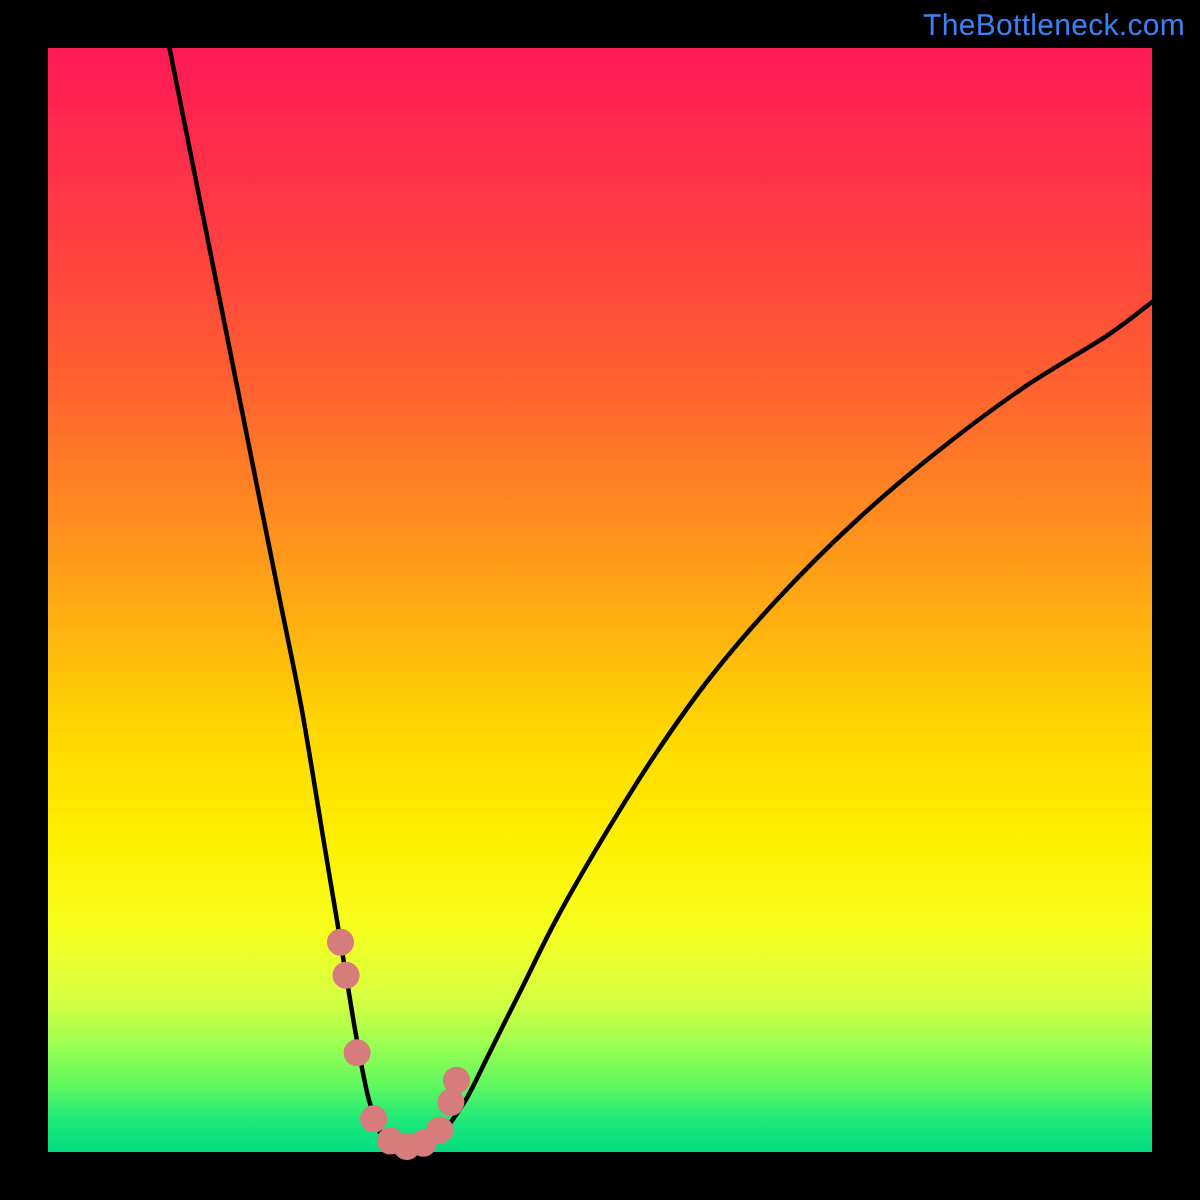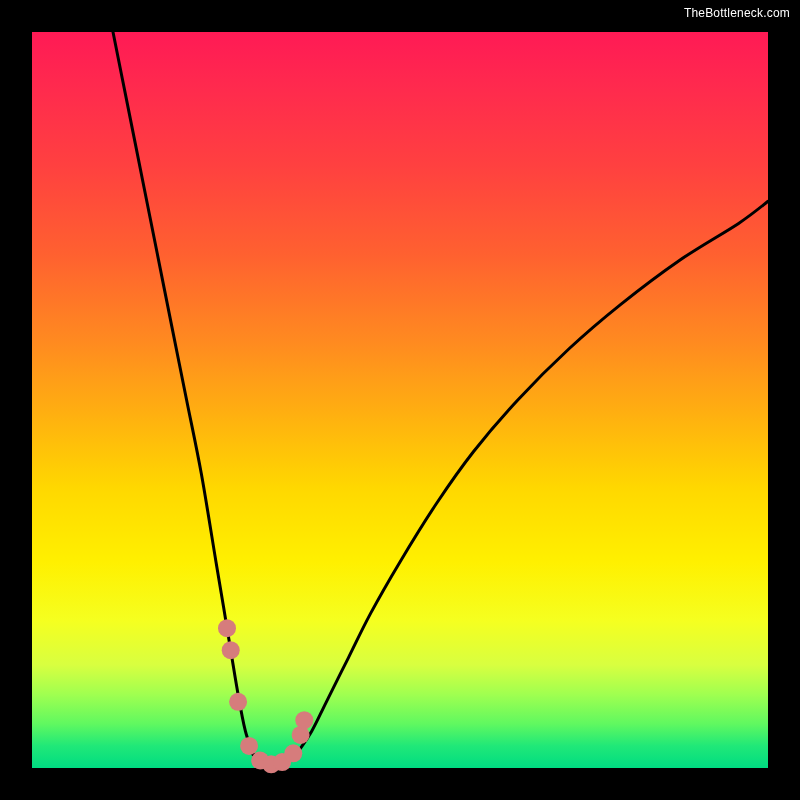--- a/index.html
+++ b/index.html
@@ -41,22 +41,22 @@
       #a0ff50 90%,
       #60f860 94%,
       #20e878 97%,
       #00dc82 100%
     );
   }
   .watermark {
     position: absolute;
     top: 6px;
     right: 10px;
-    color: #ffffff;
-    font-size: 12px;
+    color: #3b82f6;
+    font-size: 20px;
     font-weight: 500;
     letter-spacing: 0.2px;
     user-select: none;
   }
   svg.curve {
     position: absolute;
     left: 0;
     top: 0;
     width: 736px;
     height: 736px;

